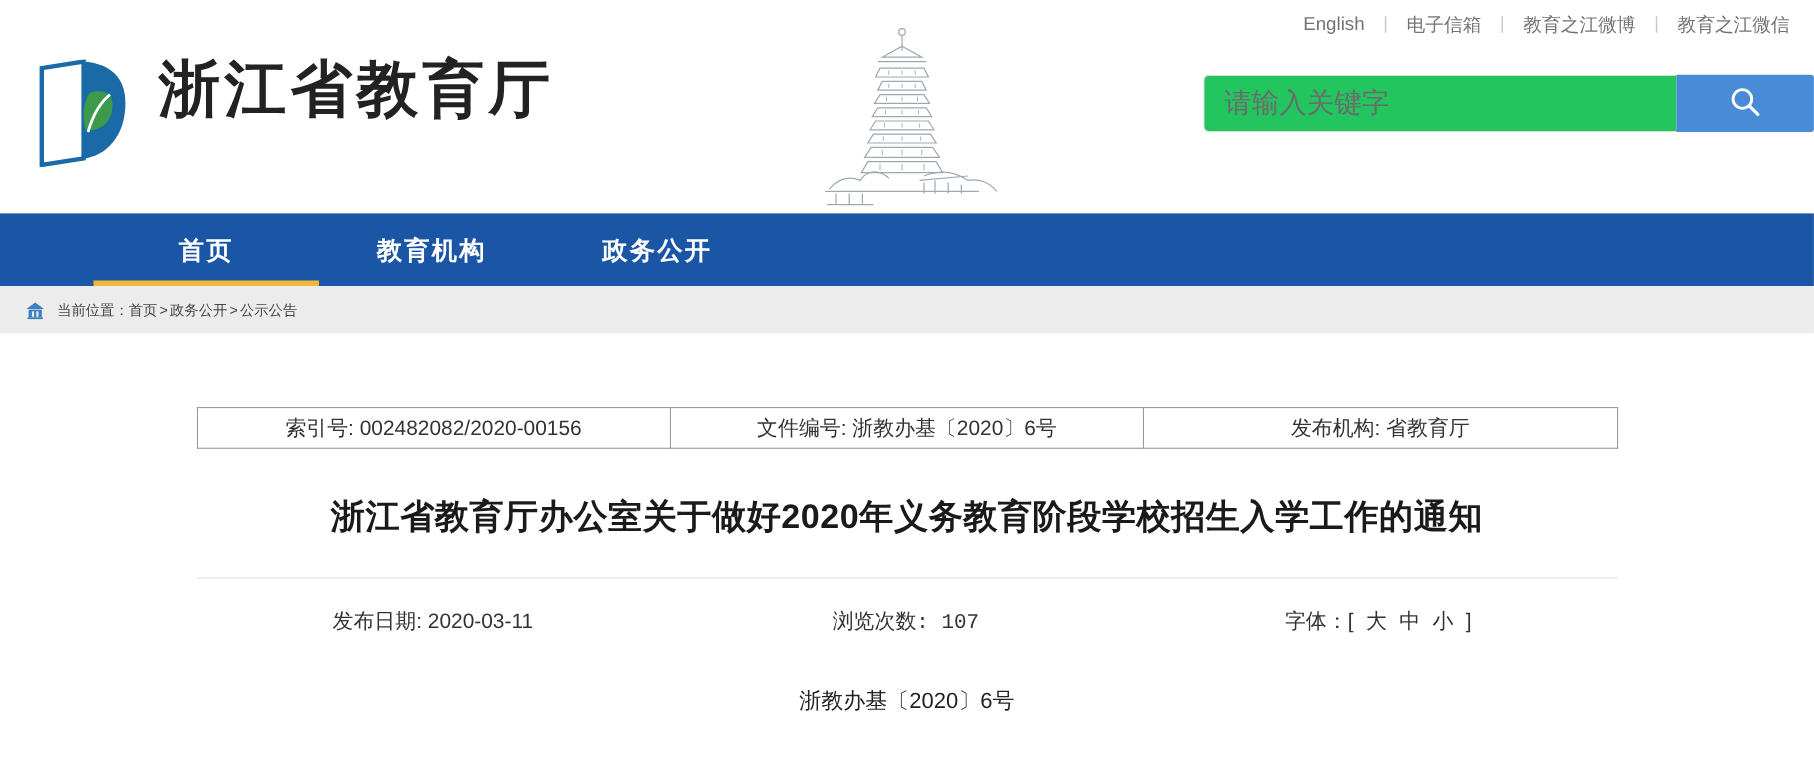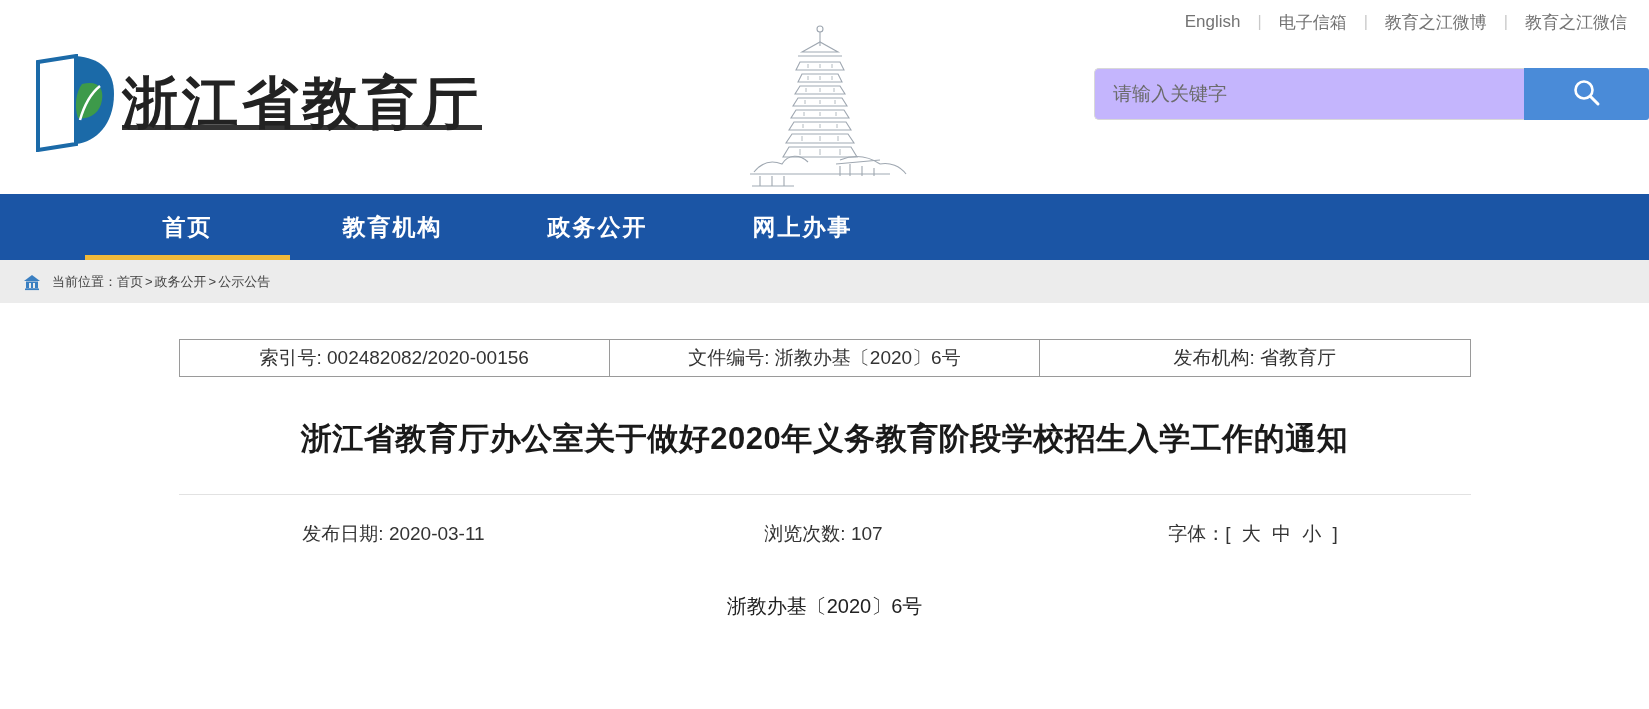--- a/index.html
+++ b/index.html
@@ -18,38 +18,38 @@
     color:#737373;font-size:17px;text-decoration:none;white-space:nowrap;
   }
   .topbar .sep{
     color:#c9c9c9;font-size:16px;margin:0 17px;display:inline-block;
   }
   
   .header{
     position:absolute;top:44px;left:0;width:1649px;height:150px;background:#fff;
   }
   .logo-wrap{
-    position:absolute;left:30px;top:10px;display:flex;align-items:center;text-decoration:underline;
+    position:absolute;left:30px;top:10px;display:flex;align-items:flex-start;gap:22px;
   }
   .logo-mark{width:92px;height:98px;position:relative;}
   .logo-text{
     font-family:"DejaVu Sans","Liberation Sans",sans-serif;
     font-size:56px;font-weight:bold;color:#222;letter-spacing:4px;
     line-height:1;white-space:nowrap;
   }
   .pagoda{
     position:absolute;left:690px;top:-40px;width:260px;height:195px;opacity:.95;
   }
   .search-wrap{
     position:absolute;right:0px;top:24px;display:flex;align-items:stretch;
   }
   .search-input{
     width:430px;height:52px;border:1px solid #d8d8d8;border-right:none;
     border-radius:5px 0 0 5px;box-sizing:border-box;
-    font-size:19px;color:#555;padding:0 18px;outline:none;background:#c4b5fd;
+    font-size:25px;color:#555;padding:0 18px;outline:none;background:#22c55e;
     font-family:"Liberation Sans","DejaVu Sans",sans-serif;
   }
   .search-input::placeholder{color:#6b6b6b;}
   .search-btn{
     width:125px;height:52px;background:#4a8bd8;border:none;cursor:pointer;
     display:flex;align-items:center;justify-content:center;
     border-radius:0 3px 3px 0;
   }
   
   .nav{
@@ -70,21 +70,21 @@
   
   .crumb{
     position:absolute;top:260px;left:0;width:1649px;height:43px;background:#ececec;
     display:flex;align-items:center;padding-left:22px;box-sizing:border-box;
     font-size:13px;color:#444;
   }
   .crumb-home{margin-right:10px;display:flex;align-items:center;}
   .crumb a{color:#444;text-decoration:none;}
   .crumb .gt{margin:0 2px;}
   
-  .main{position:absolute;top:287px;left:0;width:1649px;}
+  .main{position:absolute;top:318px;left:0;width:1649px;}
   .meta-table{
     margin:52px auto 0 auto;width:1292px;border-collapse:collapse;
     table-layout:fixed;
   }
   .meta-table td{
     border:1px solid #9a9a9a;height:36px;text-align:center;
     font-size:19px;color:#333;padding:0 6px;
   }
   .doc-title{
     width:1292px;margin:40px auto 0 auto;text-align:center;
@@ -92,21 +92,21 @@
     line-height:1.4;
   }
   .title-rule{
     width:1292px;margin:34px auto 0 auto;height:1px;background:#e2e2e2;
   }
   .info-row{
     width:1292px;margin:26px auto 0 auto;display:flex;
     font-size:19px;color:#333;
   }
   .info-pub{width:430px;text-align:center;}
-  .info-views{width:430px;text-align:center;}
+  .info-views{width:430px;text-align:center;font-family:Liberation Mono, monospace;}
   .info-font{width:432px;text-align:center;}
   .info-font .sizes{letter-spacing:3px;}
   .info-font .sz{cursor:pointer;color:#333;}
   .doc-no{
     width:1292px;margin:46px auto 0 auto;text-align:center;
     font-size:20px;color:#222;
   }
 </style>
 </head>
 <body>
@@ -207,23 +207,20 @@
   <div class="nav-inner">
     <div class="nav-item active">
       <span>首页</span>
     </div>
     <div class="nav-item">
       <span>教育机构</span>
     </div>
     <div class="nav-item">
       <span>政务公开</span>
     </div>
-    <div class="nav-item">
-      <span>网上办事</span>
-    </div>
   </div>
 </div>
 
 <div class="crumb">
   <span class="crumb-home">
     <svg width="20" height="20" viewBox="0 0 20 20" xmlns="http://www.w3.org/2000/svg">
       <path d="M2 9 L10 3 L18 9 Z" fill="#3a7fc1"></path>
       <rect x="4" y="9.5" width="12" height="7" fill="#3a7fc1"></rect>
       <rect x="3" y="16.5" width="14" height="1.6" fill="#3a7fc1"></rect>
       <rect x="7" y="11" width="2" height="5" fill="#ececec"></rect>

